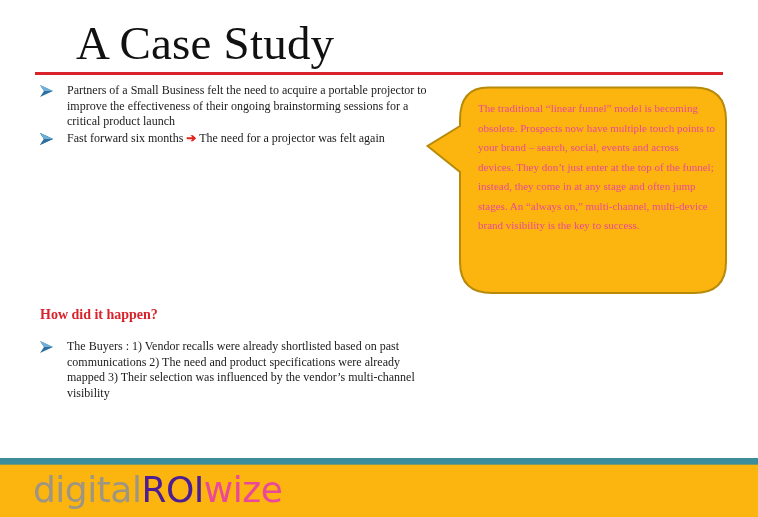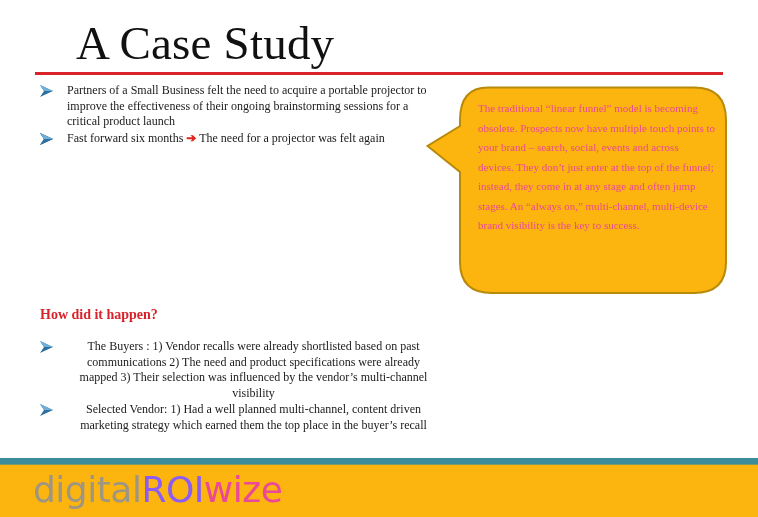--- a/index.html
+++ b/index.html
@@ -5,29 +5,29 @@
   * { margin:0; padding:0; box-sizing:border-box; }
   html, body { width:758px; height:517px; overflow:hidden; background:#ffffff; }
   body { position:relative; font-family:"Liberation Serif","DejaVu Serif",serif; color:#1a1a1a; }
   .title { position:absolute; left:76px; top:20px; font-size:47px; line-height:46px; color:#111; letter-spacing:0.2px; }
   .rule { position:absolute; left:35px; top:72px; width:688px; height:3px; background:#d9232b; }
   .bullets { position:absolute; left:40px; top:83px; width:400px; list-style:none; }
   .bullets li { position:relative; padding-left:27px; font-size:12px; line-height:15.5px; margin-bottom:1px; }
   .bullets li .arrow { position:absolute; left:0; top:2px; width:13px; height:12px; }
   .red-arrow { color:#e2231a; font-weight:bold; }
   .subhead { position:absolute; left:40px; top:307px; font-size:14px; font-weight:bold; color:#d9232b; }
-  .bullets2 { top:339px;text-align:center; }
+  .bullets2 { top:339px; }
   .callout { position:absolute; left:426px; top:86px; width:302px; height:210px; }
   .callout svg { position:absolute; left:0; top:0; }
   .callout-text { position:absolute; left:478px; top:99px; width:238px; font-size:11px; line-height:19.5px; color:#ec4899; }
   .teal-bar { position:absolute; left:0; top:458px; width:758px; height:7px; background:#3d8c9a; border-bottom:1px solid #7a9a6a; }
   .footer { position:absolute; left:0; top:465px; width:758px; height:52px; background:#fbb50e; }
   .logo { position:absolute; left:33px; top:465px; font-family:"DejaVu Sans","Liberation Sans",sans-serif; font-size:36px; line-height:50px; letter-spacing:-0.5px; }
   .logo .l1 { color:#9e9582; }
-  .logo .l2 { color:#8b5cf6; }
+  .logo .l2 { color:#4c1d95; }
   .logo .l3 { color:#ec4899; }
 </style>
 </head>
 <body>
 
 <div class="title">A Case Study</div>
 <div class="rule"></div>
 
 <ul class="bullets">
   <li>
@@ -57,27 +57,20 @@
 <div class="subhead">How did it happen?</div>
 
 <ul class="bullets bullets2">
   <li>
     <svg class="arrow" viewBox="0 0 13 12">
         <path d="M0 0 L13 6 L0 12 L4 6 Z" fill="#2e6f9e"></path>
         <path d="M0 0 L13 6 L4 6 Z" fill="#6fb0d8"></path>
       </svg>
     <span>The Buyers : 1) Vendor recalls were already shortlisted based on past communications 2) The need and product specifications were already mapped 3) Their selection was influenced by the vendor’s multi-channel visibility</span>
   </li>
-  <li>
-    <svg class="arrow" viewBox="0 0 13 12">
-        <path d="M0 0 L13 6 L0 12 L4 6 Z" fill="#2e6f9e"></path>
-        <path d="M0 0 L13 6 L4 6 Z" fill="#6fb0d8"></path>
-      </svg>
-    <span>Selected Vendor: 1) Had a well planned multi-channel, content driven marketing strategy which earned them the top place in the buyer’s recall</span>
-  </li>
 </ul>
 
 <div class="callout">
   <svg width="302" height="210" viewBox="0 0 302 210">
     <path d="M62 1.5 L268 1.5 Q300 1.5 300 34 L300 176 Q300 207 268 207 L66 207 Q34 207 34 176 L34 86 L1.5 60 L34 40 L34 34 Q34 1.5 62 1.5 Z" fill="#fbb50e" stroke="#b88a0a" stroke-width="2"></path>
   </svg>
 </div>
 <div class="callout-text">The traditional “linear funnel” model is becoming obsolete. Prospects now have multiple touch points to your brand – search, social, events and across devices. They don’t just enter at the top of the funnel; instead, they come in at any stage and often jump stages. An “always on,”  multi-channel, multi-device brand visibility is the key to success.</div>
 
 <div class="teal-bar"></div>

